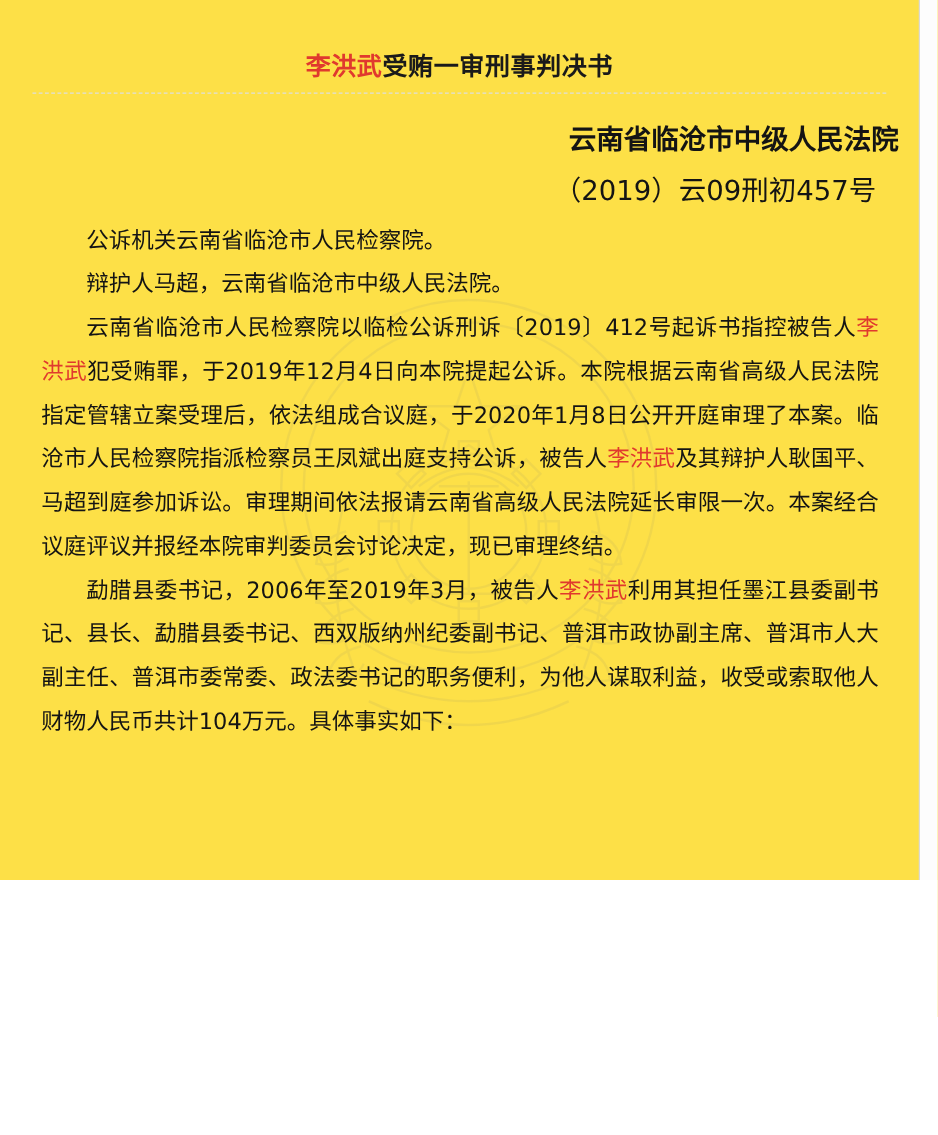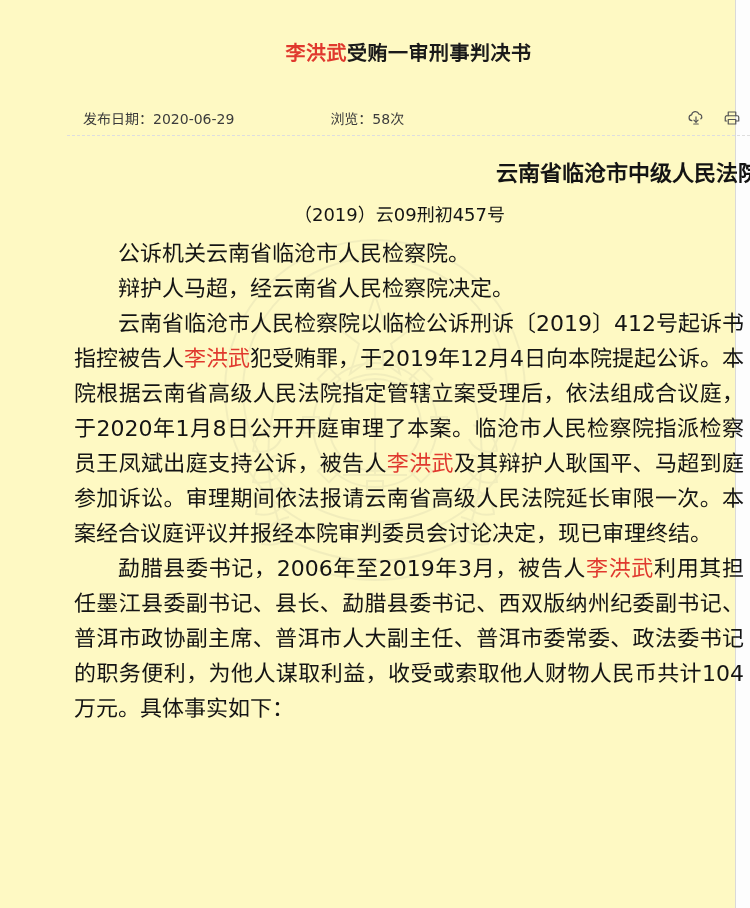--- a/index.html
+++ b/index.html
@@ -14,25 +14,24 @@
     overflow: hidden;
     font-family: "DejaVu Sans", "Liberation Sans", sans-serif;
     color: #1a1a1a;
     position: relative;
   }
 
   
   #page {
     position: relative;
     width: 750px;
-    height: 908px;
+    height: 704px;
     box-sizing: border-box;
-    background: #fef9c3;
+    background: #fde047;
     overflow: hidden;
-    padding-left: 41px;
   }
   
   #right-rule {
     position: absolute;
     top: 0;
     left: 735px;
     width: 1px;
     height: 908px;
     background: #d9d9d9;
   }
@@ -132,33 +131,33 @@
     font-size: 21px;
     font-weight: bold;
     line-height: 32px;
     letter-spacing: 7px;
     text-indent: 7px;
     color: #141414;
   }
   .case-no {
     margin: 0;
     padding: 10px 18px 0 0;
-    text-align: center;
-    font-size: 18px;
+    text-align: right;
+    font-size: 22px;
     line-height: 30px;
     color: #141414;
   }
 
   
   .body-text {
     padding: 6px 16px 0 17px;
   }
   .body-text p {
     margin: 0;
-    font-size: 22px;
+    font-size: 18px;
     line-height: 35px;
     text-align: justify;
     text-justify: inter-ideograph;
     text-indent: 2em;
     color: #141414;
     word-break: break-all;
   }
   .body-text p .hl { color: #e0392e; }
 </style>
 </head>
@@ -207,52 +206,29 @@
       </g>
     </svg>
   </div>
 
   <div id="content">
 
     <h1 class="doc-title">
       <span class="hl">李洪武</span><span>受贿一审刑事判决书</span>
     </h1>
 
-    <div class="meta-row">
-      <span class="meta-item meta-pubdate">发布日期：2020-06-29</span>
-      <span class="meta-item">浏览：58次</span>
-      <span class="meta-spacer"></span>
-      <span class="meta-actions">
-        <span class="icon-btn">
-          <svg width="18" height="18" viewBox="0 0 24 24" fill="none" stroke="currentColor" stroke-width="1.6" stroke-linecap="round" stroke-linejoin="round">
-            <path d="M6.5 15.5a3.8 3.8 0 0 1-.3-7.58 5 5 0 0 1 9.66-1.2A3.6 3.6 0 0 1 18.5 13"></path>
-            <path d="M12 10.5v7"></path>
-            <path d="M9.2 14.8 12 17.6l2.8-2.8"></path>
-            <path d="M9 20h6"></path>
-          </svg>
-        </span>
-        <span class="icon-btn">
-          <svg width="18" height="18" viewBox="0 0 24 24" fill="none" stroke="currentColor" stroke-width="1.6" stroke-linecap="round" stroke-linejoin="round">
-            <path d="M7 9V4h10v5"></path>
-            <path d="M5 9h14a2 2 0 0 1 2 2v5h-4"></path>
-            <path d="M5 16H3v-5a2 2 0 0 1 2-2"></path>
-            <rect x="7" y="14" width="10" height="6"></rect>
-          </svg>
-        </span>
-      </span>
-    </div>
 
     <hr class="divider">
 
     <h2 class="court-name">云南省临沧市中级人民法院</h2>
     <p class="case-no">（2019）云09刑初457号</p>
 
     <div class="body-text">
         <p><span>公诉机关云南省临沧市人民检察院。</span></p>
-        <p><span>辩护人马超，经云南省人民检察院决定。</span></p>
+        <p><span>辩护人马超，云南省临沧市中级人民法院。</span></p>
         <p><span>云南省临沧市人民检察院以临检公诉刑诉〔2019〕412号起诉书指控被告人</span><span class="hl">李洪武</span><span>犯受贿罪，于2019年12月4日向本院提起公诉。本院根据云南省高级人民法院指定管辖立案受理后，依法组成合议庭，于2020年1月8日公开开庭审理了本案。临沧市人民检察院指派检察员王凤斌出庭支持公诉，被告人</span><span class="hl">李洪武</span><span>及其辩护人耿国平、马超到庭参加诉讼。审理期间依法报请云南省高级人民法院延长审限一次。本案经合议庭评议并报经本院审判委员会讨论决定，现已审理终结。</span></p>
         <p><span>勐腊县委书记，2006年至2019年3月，被告人</span><span class="hl">李洪武</span><span>利用其担任墨江县委副书记、县长、勐腊县委书记、西双版纳州纪委副书记、普洱市政协副主席、普洱市人大副主任、普洱市委常委、政法委书记的职务便利，为他人谋取利益，收受或索取他人财物人民币共计104万元。具体事实如下：</span></p>
       </div>
 
   </div>
 
   <div id="right-rule"></div>
   <div id="right-gutter"></div>
 </div>
 

